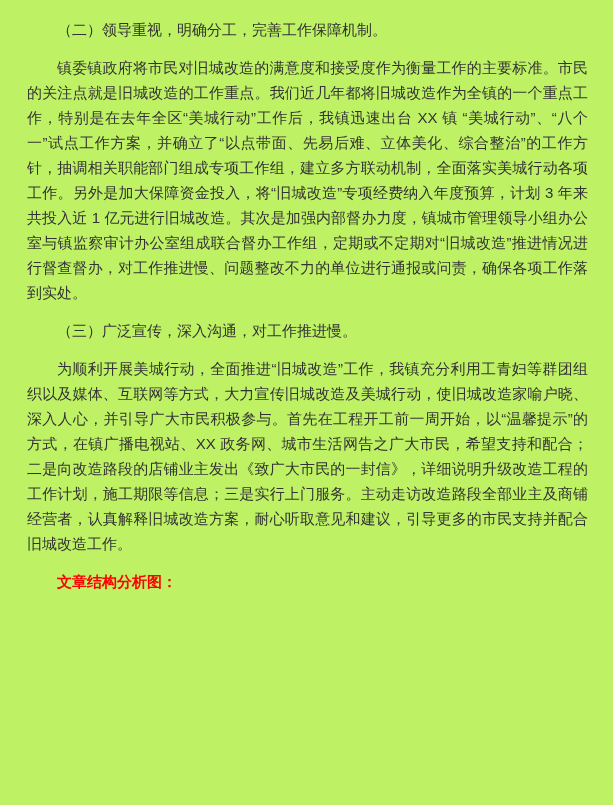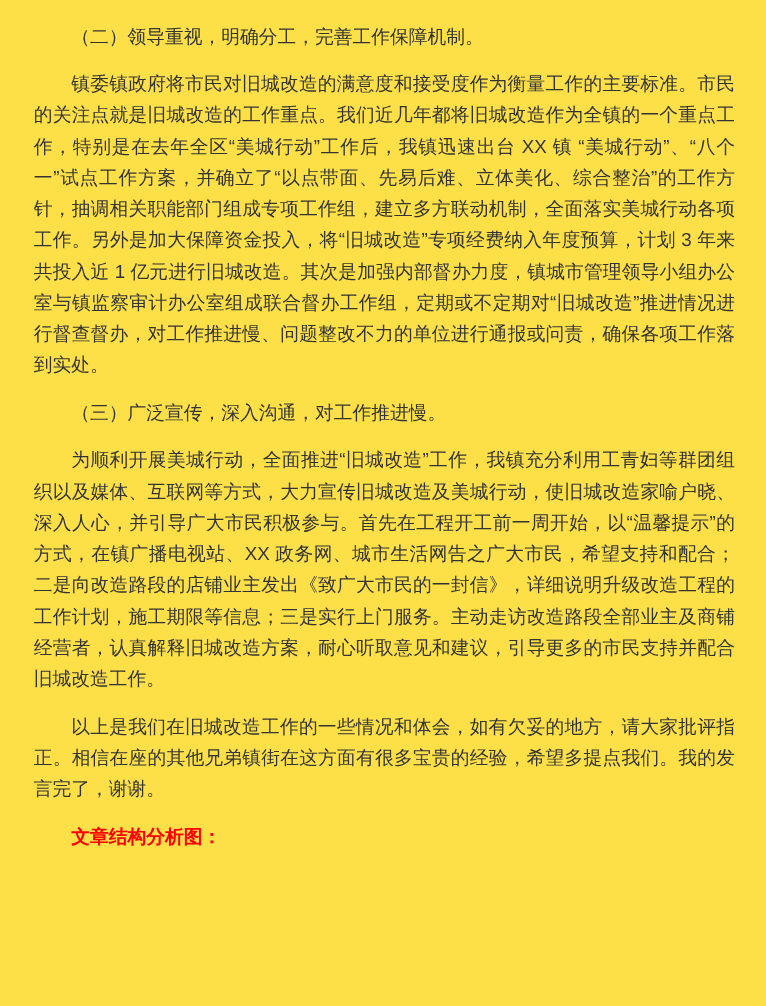--- a/index.html
+++ b/index.html
@@ -5,21 +5,21 @@
   html, body {
     margin: 0;
     padding: 0;
     background: #ffffff;
   }
   .page {
     position: relative;
     width: 613px;
     min-height: 805px;
     box-sizing: border-box;
-    background: #fde047;
+    background: #bef264;
     padding: 17px 13px 10px 27px;
     font-family: "Liberation Sans", "DejaVu Sans", sans-serif;
     font-size: 15px;
     line-height: 25px;
     color: #333333;
     text-align: justify;
   }
   .para {
     margin: 0 12px 13px 0;
     text-indent: 2em;
@@ -42,16 +42,15 @@
 <div class="page">
   <p class="subheading">（二）领导重视，明确分工，完善工作保障机制。</p>
 
   <p class="para">镇委镇政府将市民对旧城改造的满意度和接受度作为衡量工作的主要标准。市民的关注点就是旧城改造的工作重点。我们近几年都将旧城改造作为全镇的一个重点工作，特别是在去年全区“美城行动”工作后，我镇迅速出台 XX 镇 “美城行动”、“八个一”试点工作方案，并确立了“以点带面、先易后难、立体美化、综合整治”的工作方针，抽调相关职能部门组成专项工作组，建立多方联动机制，全面落实美城行动各项工作。另外是加大保障资金投入，将“旧城改造”专项经费纳入年度预算，计划 3 年来共投入近 1 亿元进行旧城改造。其次是加强内部督办力度，镇城市管理领导小组办公室与镇监察审计办公室组成联合督办工作组，定期或不定期对“旧城改造”推进情况进行督查督办，对工作推进慢、问题整改不力的单位进行通报或问责，确保各项工作落到实处。</p>
 
   <p class="subheading">（三）广泛宣传，深入沟通，对工作推进慢。</p>
 
   <p class="para">为顺利开展美城行动，全面推进“旧城改造”工作，我镇充分利用工青妇等群团组织以及媒体、互联网等方式，大力宣传旧城改造及美城行动，使旧城改造家喻户晓、深入人心，并引导广大市民积极参与。首先在工程开工前一周开始，以“温馨提示”的方式，在镇广播电视站、XX 政务网、城市生活网告之广大市民，希望支持和配合；二是向改造路段的店铺业主发出《致广大市民的一封信》，详细说明升级改造工程的工作计划，施工期限等信息；三是实行上门服务。主动走访改造路段全部业主及商铺经营者，认真解释旧城改造方案，耐心听取意见和建议，引导更多的市民支持并配合旧城改造工作。</p>
 
 
-  <p class="para">以上是我们在旧城改造工作的一些情况和体会，如有欠妥的地方，请大家批评指正。相信在座的其他兄弟镇街在这方面有很多宝贵的经验，希望多提点我们。我的发言完了，谢谢。</p>
 
   <p class="red-heading">文章结构分析图：</p>
 </div>
 
 </body></html>

